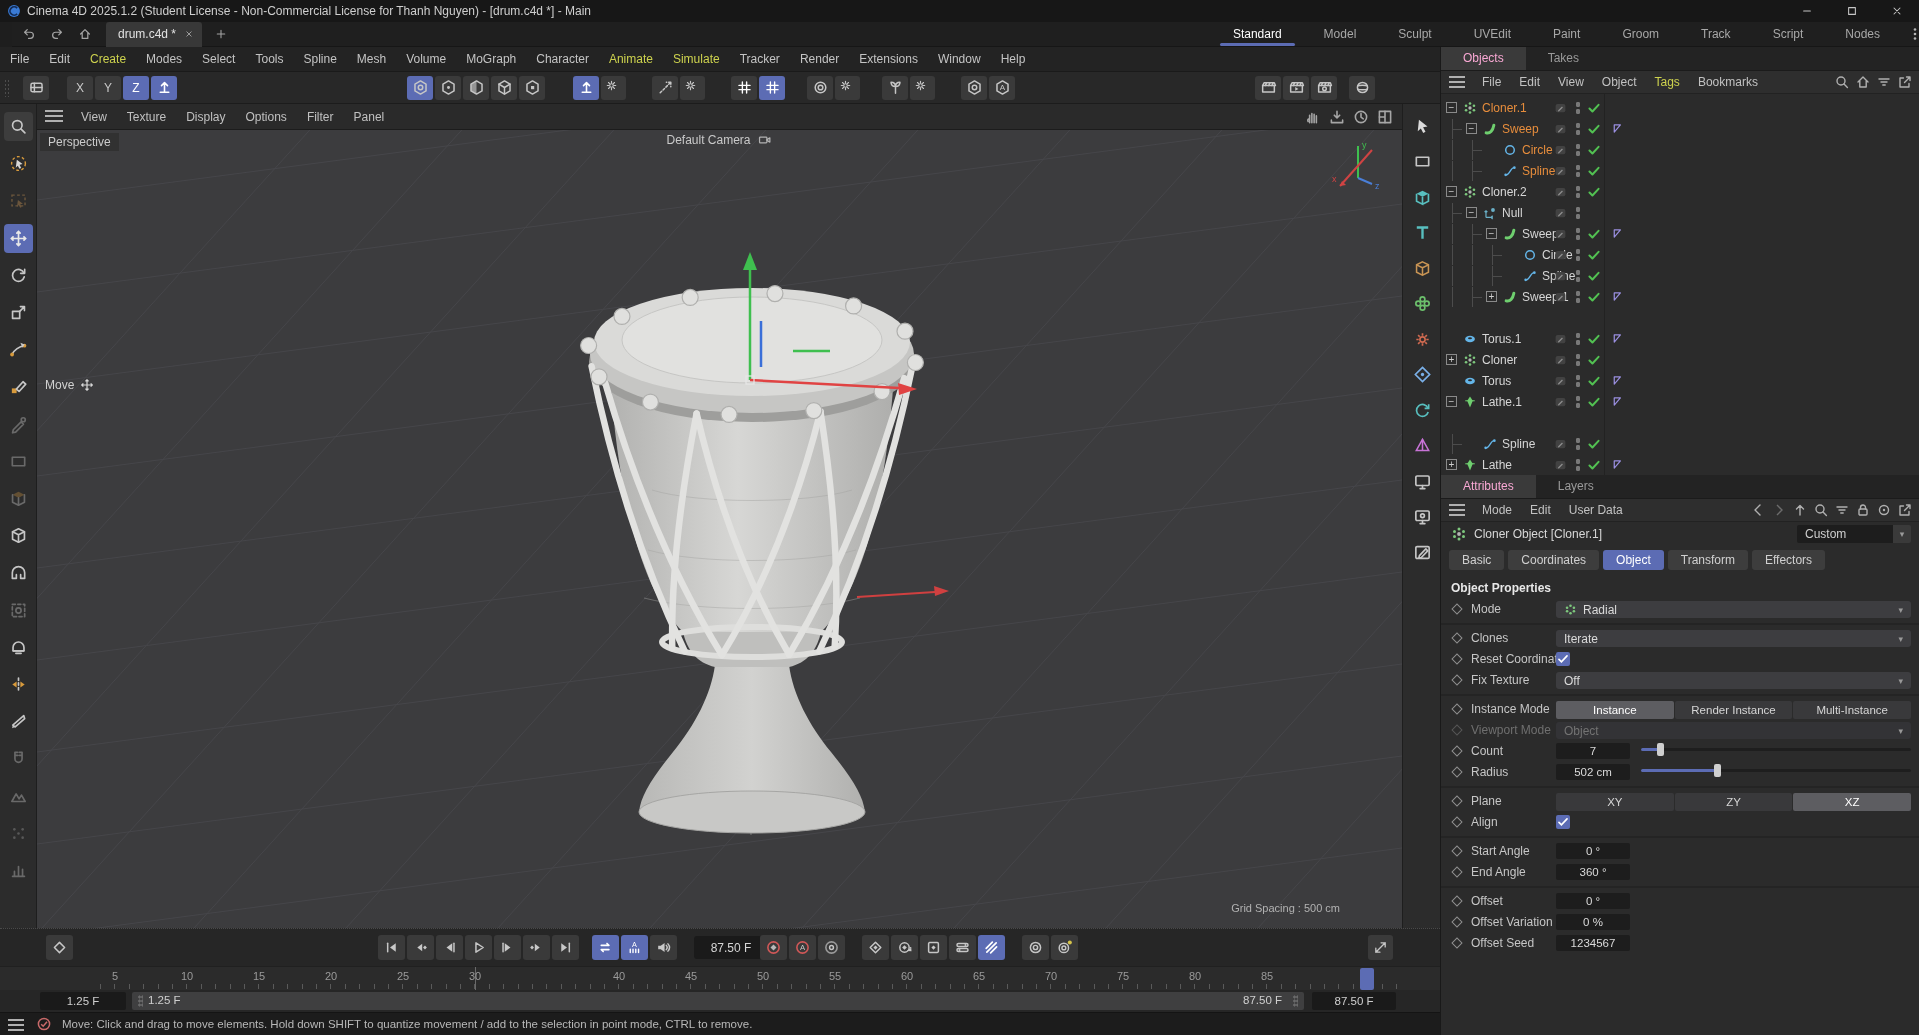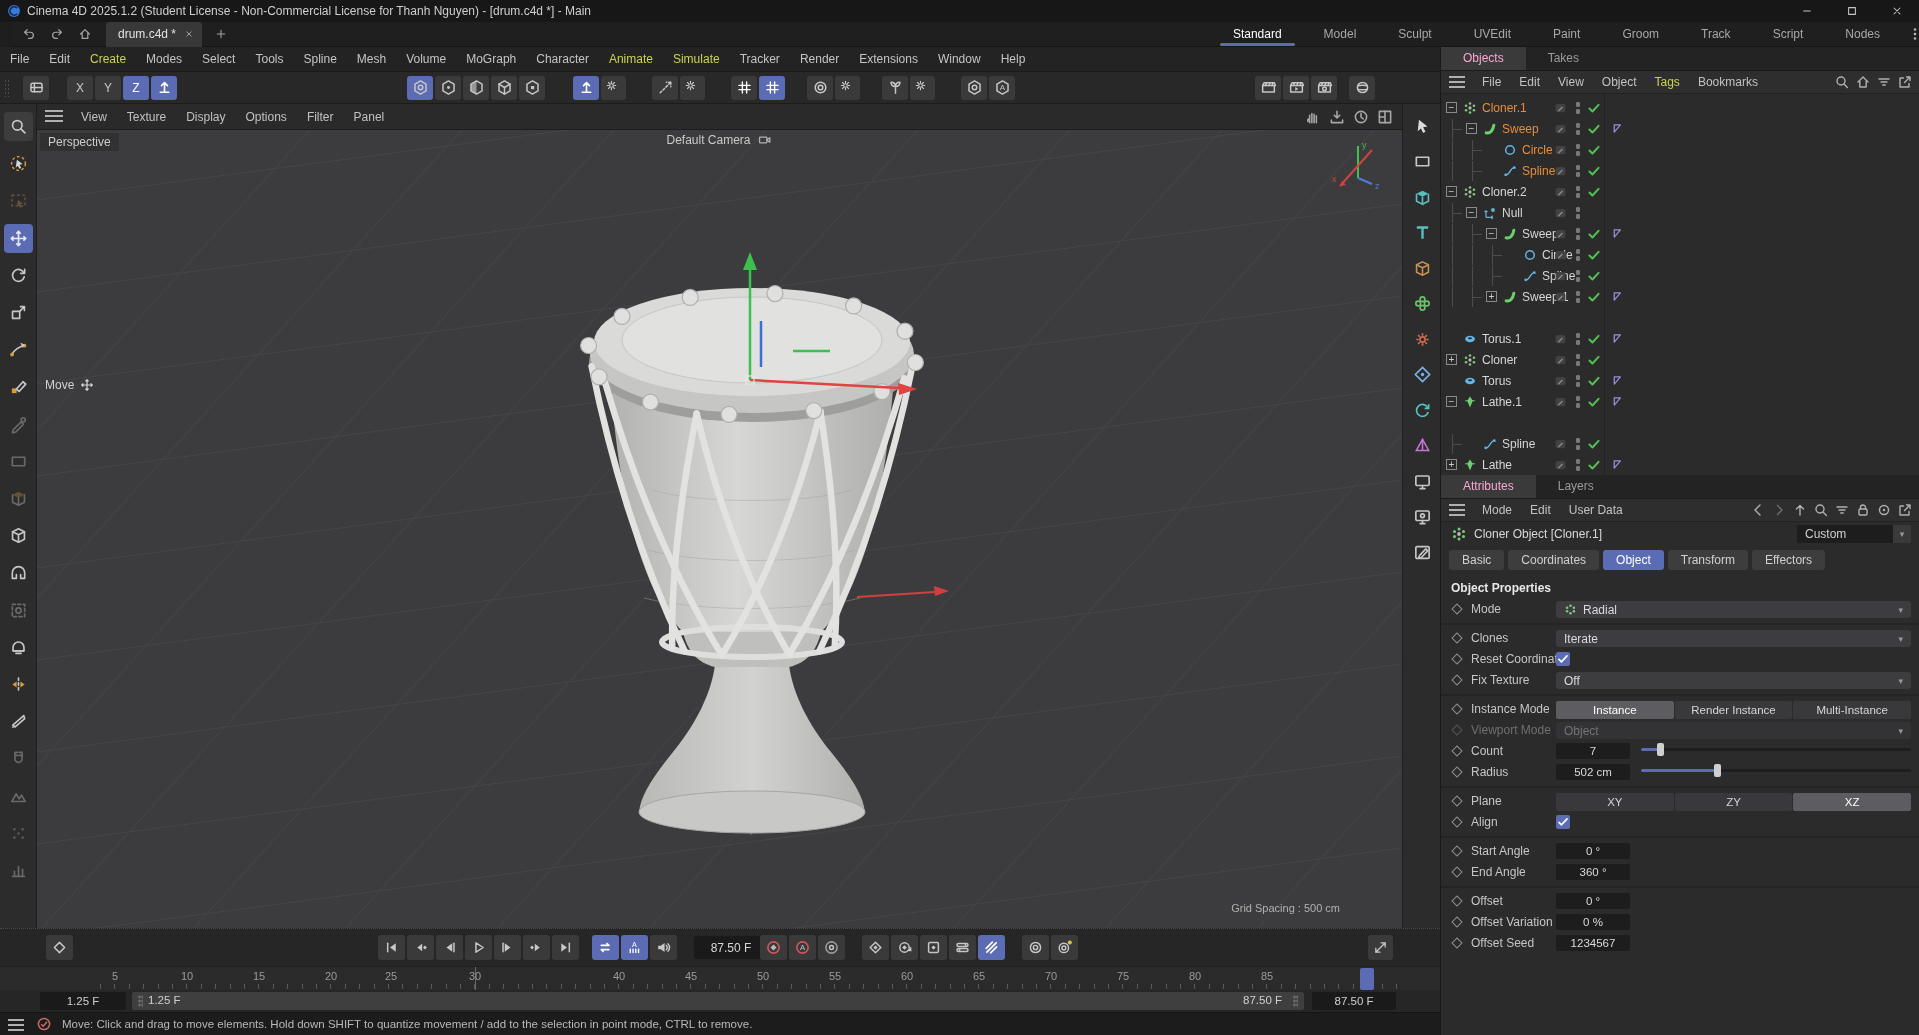--- a/index.html
+++ b/index.html
@@ -1824,21 +1824,21 @@
 
 <div id="ruler">
   <div id="rticks"></div>
   <div id="rmarker" style="left: 475px;"></div>
   <div id="playhead" style="left: 1360px;"></div>
   <div id="playhead-label" style="left: 1377px;">87</div>
 <div class="rnum" style="left: 115px;">5</div>
     <div class="rnum" style="left: 187px;">10</div>
     <div class="rnum" style="left: 259px;">15</div>
     <div class="rnum" style="left: 331px;">20</div>
-    <div class="rnum" style="left: 391px;">25</div>
+    <div class="rnum" style="left: 403px;">25</div>
     <div class="rnum" style="left: 475px;">30</div>
     <div class="rnum" style="left: 578px; margin-top: 40px;">35</div>
     <div class="rnum" style="left: 619px;">40</div>
     <div class="rnum" style="left: 691px;">45</div>
     <div class="rnum" style="left: 763px;">50</div>
     <div class="rnum" style="left: 835px;">55</div>
     <div class="rnum" style="left: 907px;">60</div>
     <div class="rnum" style="left: 979px;">65</div>
     <div class="rnum" style="left: 1051px;">70</div>
     <div class="rnum" style="left: 1123px;">75</div>

